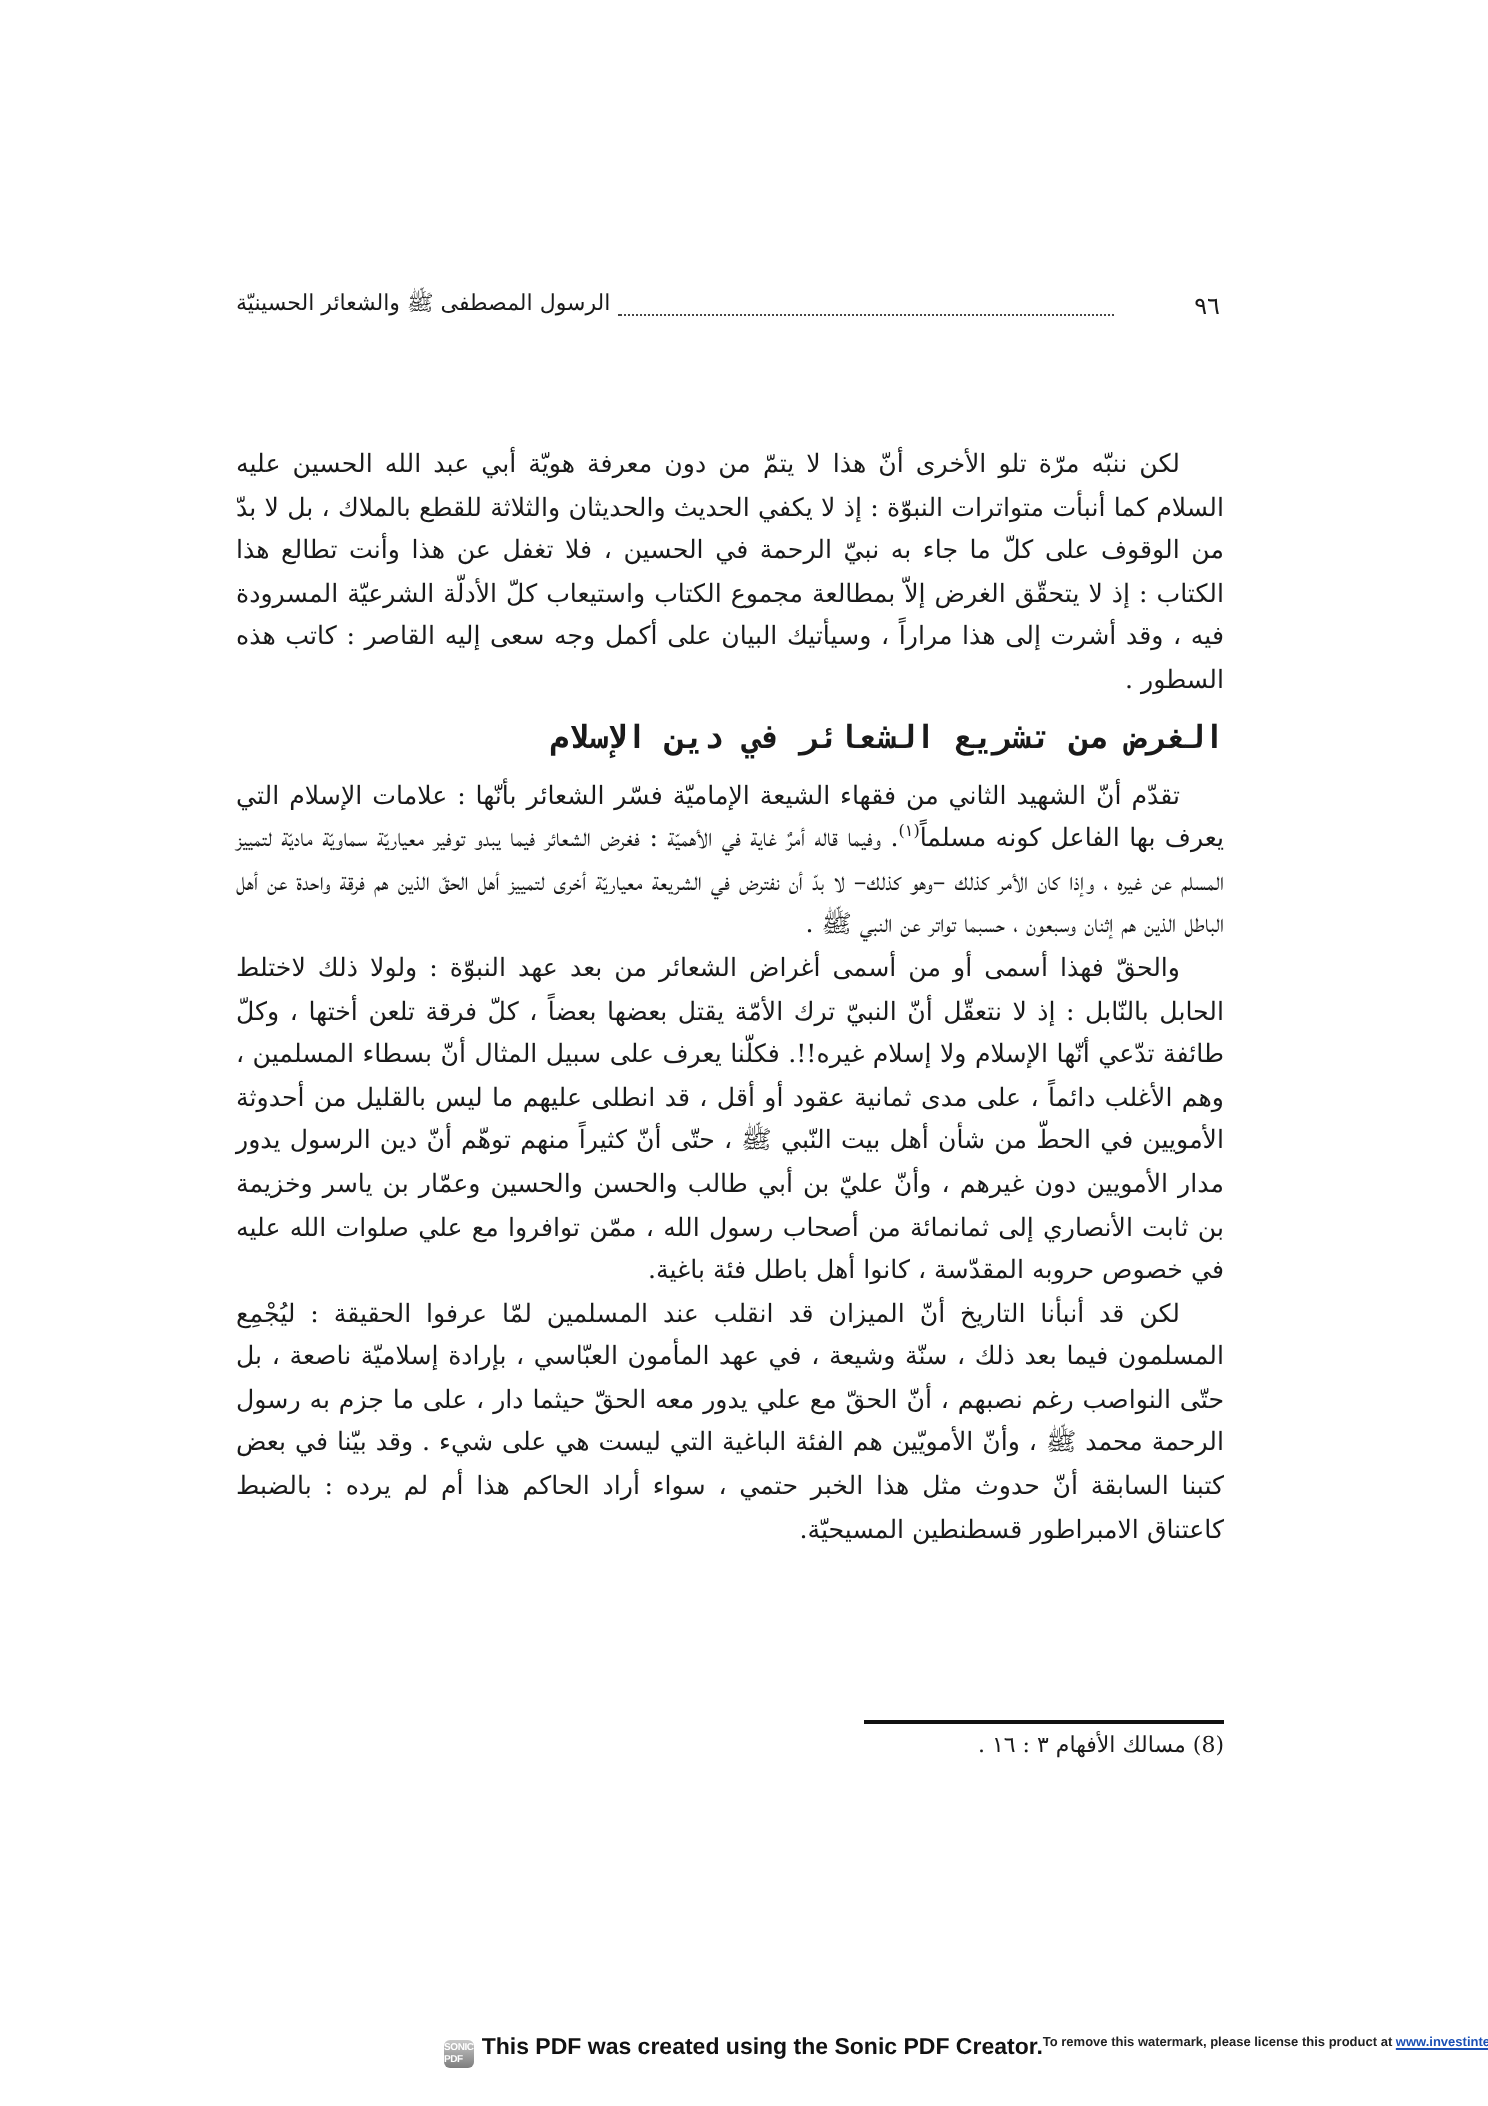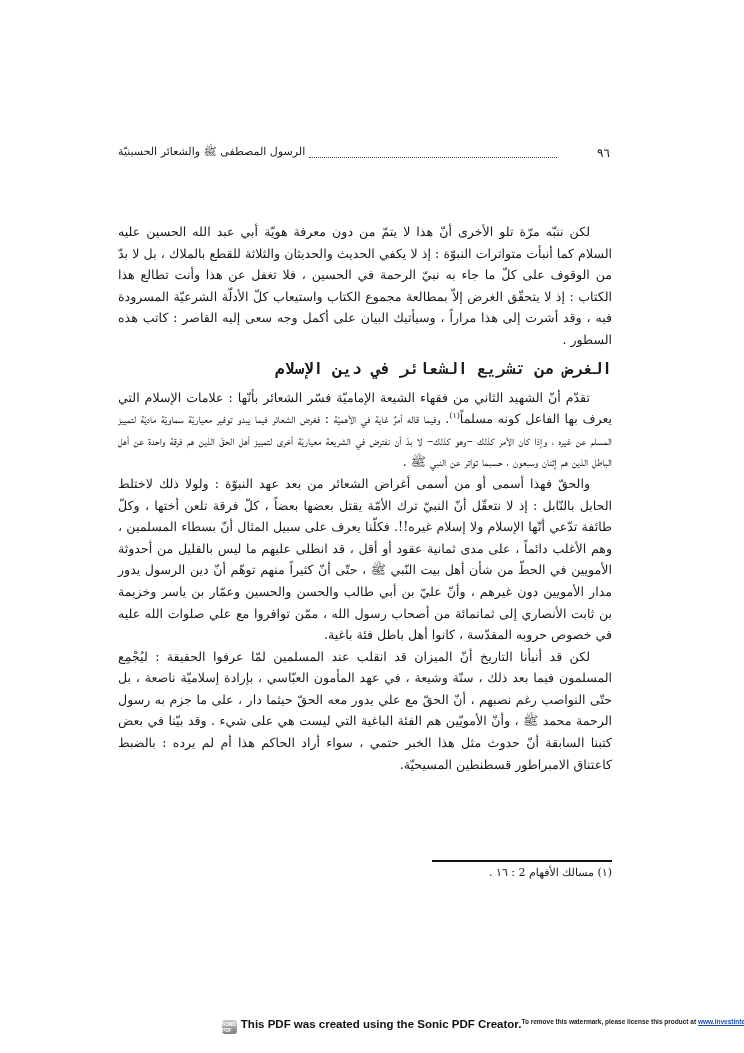--- a/index.html
+++ b/index.html
@@ -67,21 +67,21 @@
     <p class="section-title">الغرض من تشريع الشعائر في دين الإسلام</p>
 
     <p><span>تقدّم أنّ الشهيد الثاني من فقهاء الشيعة الإماميّة فسّر الشعائر بأنّها : علامات الإسلام التي يعرف بها الفاعل كونه مسلماً</span><sup>(١)</sup><span>. وفيما قاله أمرٌ غاية في الأهميّة : فغرض الشعائر فيما يبدو توفير معياريّة سماويّة ماديّة لتمييز المسلم عن غيره ، وإذا كان الأمر كذلك –وهو كذلك– لا بدّ أن نفترض في الشريعة معياريّة أخرى لتمييز أهل الحقّ الذين هم فرقة واحدة عن أهل الباطل الذين هم إثنان وسبعون ، حسبما تواتر عن النبي ﷺ .</span></p>
 
     <p>والحقّ فهذا أسمى أو من أسمى أغراض الشعائر من بعد عهد النبوّة : ولولا ذلك لاختلط الحابل بالنّابل : إذ لا نتعقّل أنّ النبيّ ترك الأمّة يقتل بعضها بعضاً ، كلّ فرقة تلعن أختها ، وكلّ طائفة تدّعي أنّها الإسلام ولا إسلام غيره!!. فكلّنا يعرف على سبيل المثال أنّ بسطاء المسلمين ، وهم الأغلب دائماً ، على مدى ثمانية عقود أو أقل ، قد انطلى عليهم ما ليس بالقليل من أحدوثة الأمويين في الحطّ من شأن أهل بيت النّبي ﷺ ، حتّى أنّ كثيراً منهم توهّم أنّ دين الرسول يدور مدار الأمويين دون غيرهم ، وأنّ عليّ بن أبي طالب والحسن والحسين وعمّار بن ياسر وخزيمة بن ثابت الأنصاري إلى ثمانمائة من أصحاب رسول الله ، ممّن توافروا مع علي صلوات الله عليه في خصوص حروبه المقدّسة ، كانوا أهل باطل فئة باغية.</p>
 
     <p>لكن قد أنبأنا التاريخ أنّ الميزان قد انقلب عند المسلمين لمّا عرفوا الحقيقة : ليُجْمِع المسلمون فيما بعد ذلك ، سنّة وشيعة ، في عهد المأمون العبّاسي ، بإرادة إسلاميّة ناصعة ، بل حتّى النواصب رغم نصبهم ، أنّ الحقّ مع علي يدور معه الحقّ حيثما دار ، على ما جزم به رسول الرحمة محمد ﷺ ، وأنّ الأمويّين هم الفئة الباغية التي ليست هي على شيء . وقد بيّنا في بعض كتبنا السابقة أنّ حدوث مثل هذا الخبر حتمي ، سواء أراد الحاكم هذا أم لم يرده : بالضبط كاعتناق الامبراطور قسطنطين المسيحيّة.</p>
   </div>
 
   <div class="footnote-rule"></div>
-  <div class="footnote">(١) مسالك الأفهام 2 : ١٦ .</div>
+  <div class="footnote">(8) مسالك الأفهام ٣ : ١٦ .</div>
 
   <div class="watermark">
     <div class="wm-logo">SONIC PDF</div>
     <div class="wm-text">
       <div class="wm-line1"><span>This PDF was created using the </span><span>Sonic PDF Creator</span><span>.</span></div>
       <div class="wm-line2"><span>To remove this watermark, please license this product at </span><span class="link">www.investintech.com</span></div>
     </div>
   </div>
 
 </div>

